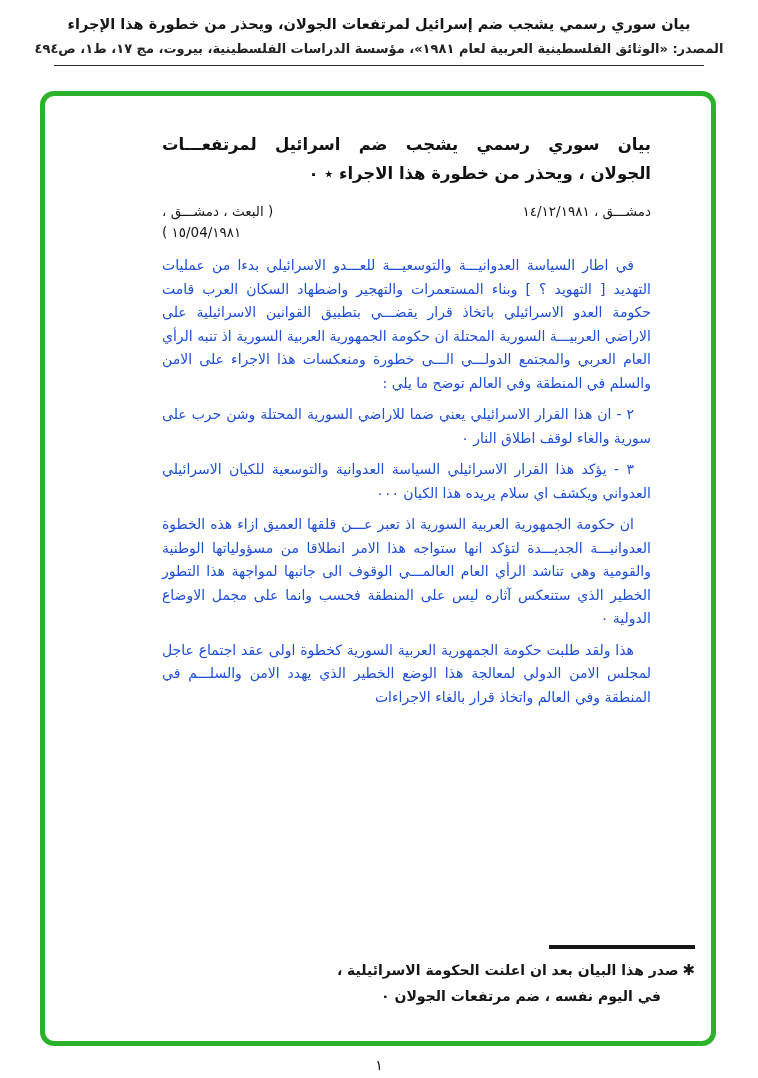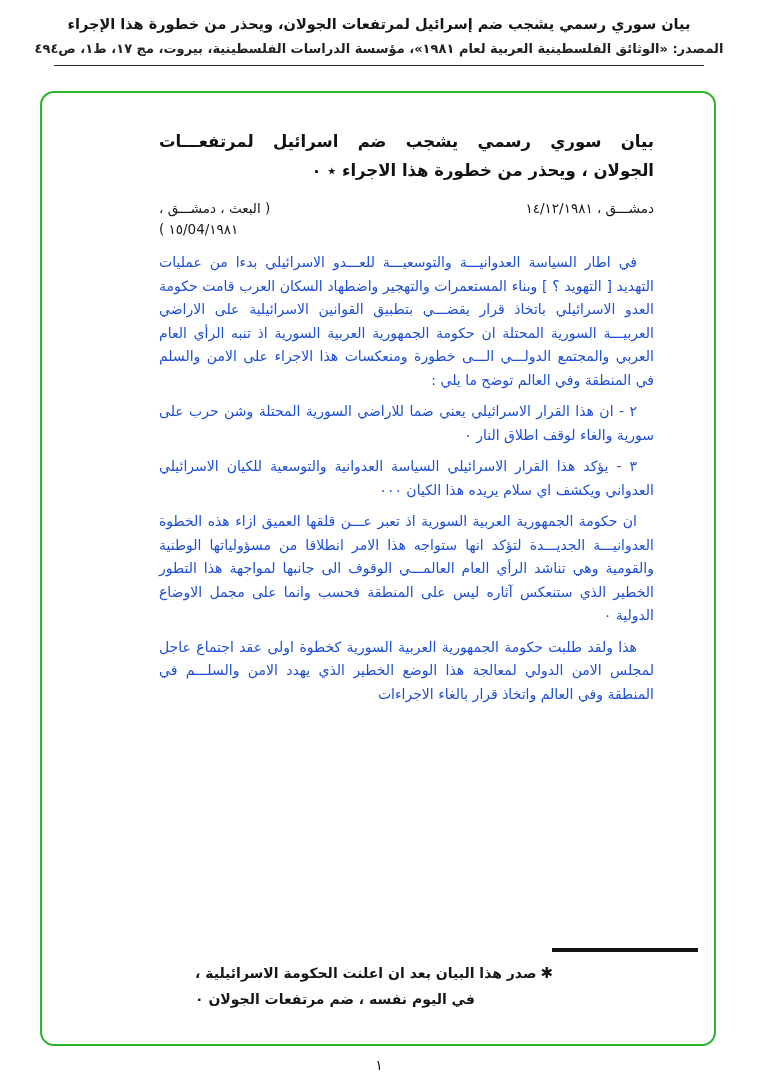--- a/index.html
+++ b/index.html
@@ -27,21 +27,21 @@
   .header-rule {
     margin: 9px auto 0;
     width: 650px; height: 0;
     border-top: 1.5px solid #2b2b2b;
   }
 
   
   .doc-frame {
     position: absolute;
     top: 91px; right: 42px; left: 40px; bottom: 32px;
-    border: 2px solid #3b82f6;
+    border: 5px solid #3b82f6;
     border-radius: 14px;
     background: #ffffff;
   }
   .doc-content {
     position: absolute;
     top: 34px; right: 60px; left: 117px; bottom: 8px;
     direction: rtl;
   }
 
   
@@ -70,21 +70,21 @@
     margin-bottom: 8px;
     color: #1d4ed8;
   }
 
   
   .footnote {
     position: absolute;
     bottom: 24px; right: -44px; left: 36px;
     background: #ffffff;
     z-index: 2;
-    text-align: left;
+    text-align: right;
     font-size: 14px; font-weight: bold;
     line-height: 26px;
   }
   .footnote-rule {
     width: 146px; height: 4px;
     background: #151515;
     margin-bottom: 8px;
   }
   .footnote-marker { font-size: 15px; padding-left: 4px; }
   .footnote-line2 { padding-right: 34px; }

